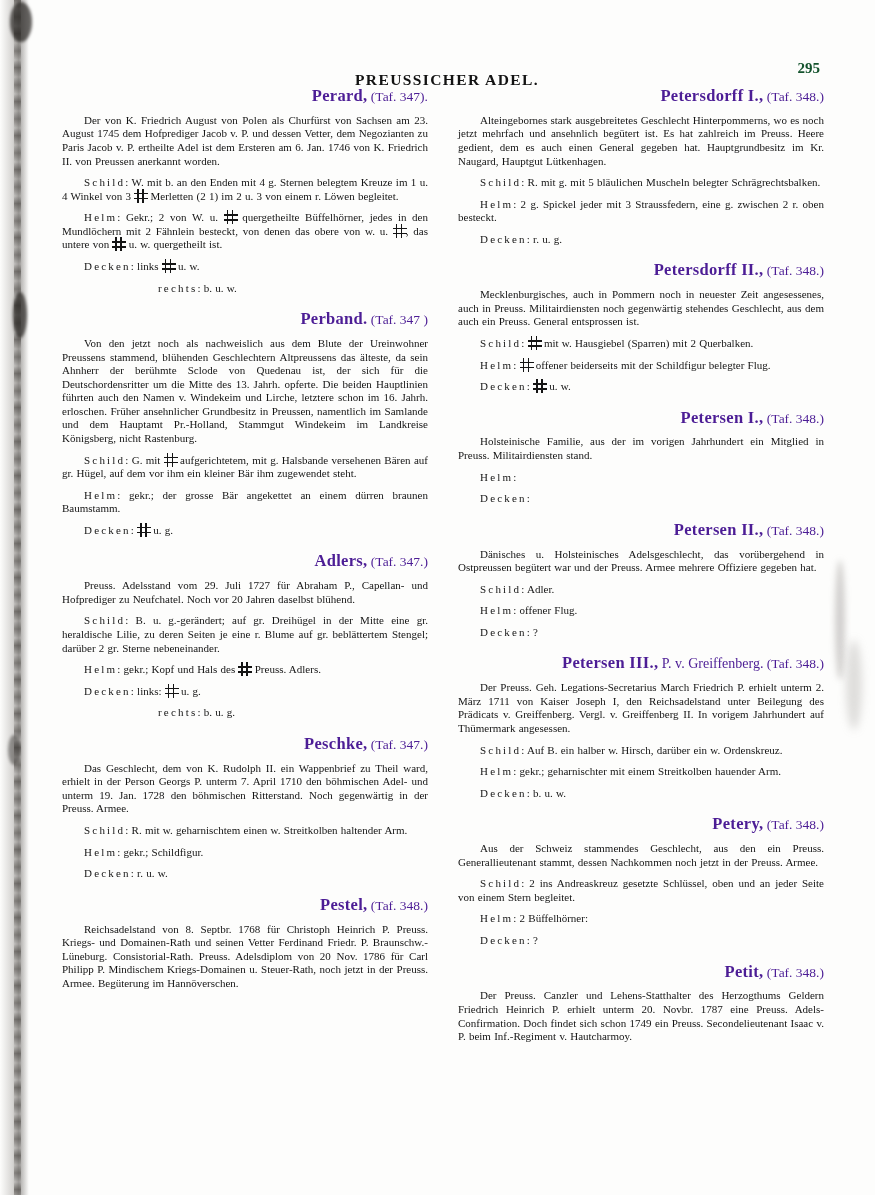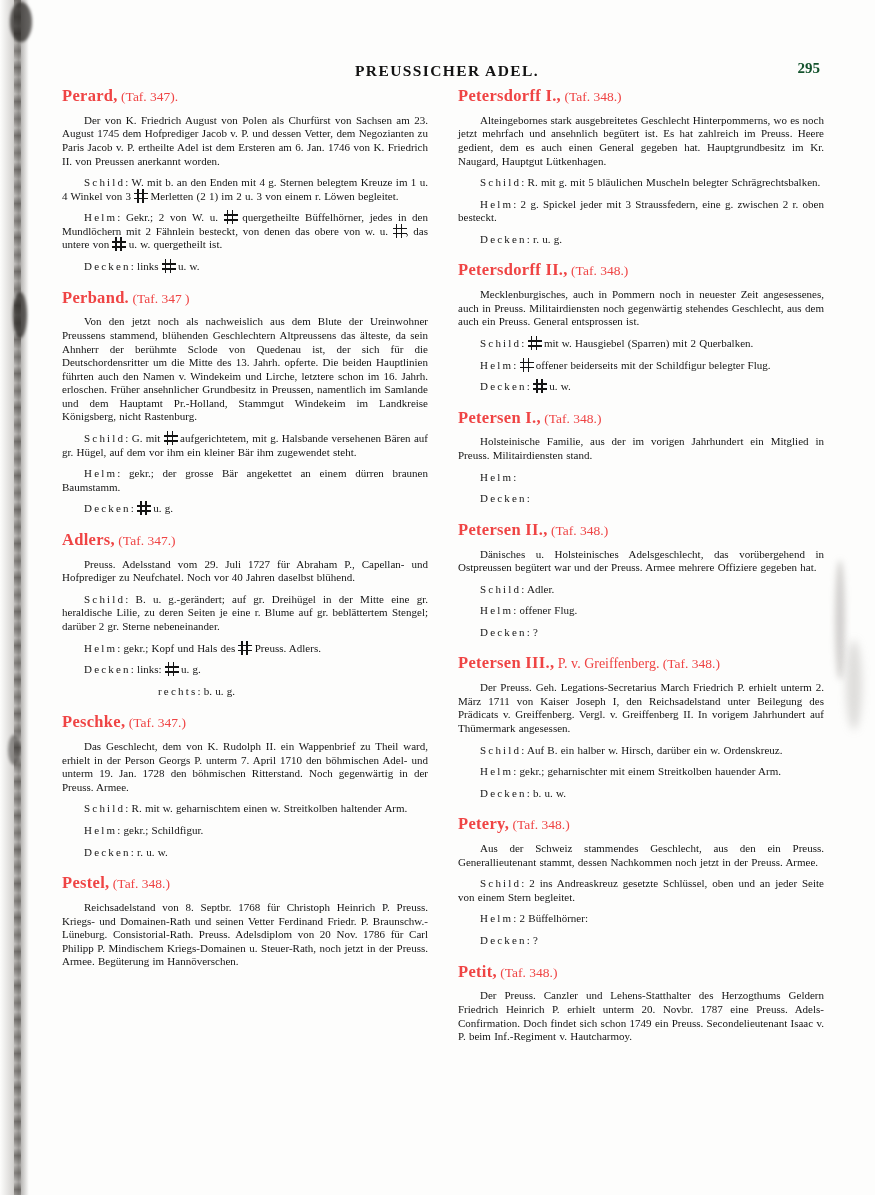--- a/index.html
+++ b/index.html
@@ -67,21 +67,21 @@
   .running-head {
     position: absolute;
     top: 58px;
     left: 0;
     width: 875px;
     height: 22px;
   }
   .head-title {
     position: absolute;
     left: 355px;
-    top: 4px;
+    top: 13px;
     font-weight: bold;
     font-size: 15.5px;
     letter-spacing: 1.4px;
     color: #131313;
   }
   .head-folio {
     position: absolute;
     right: 55px;
     top: 2px;
     font-weight: bold;
@@ -99,25 +99,25 @@
     display: flex;
     gap: 30px;
   }
   .col {
     width: 366px;
   }
 
   .entry { margin-bottom: 2px; }
 
   .entry-head {
-    text-align: left;
+    text-align: right;
     margin-top: 14px;
     margin-bottom: 5px;
     line-height: 1.2;
-    color: #ef4444;
+    color: #4c1d95;
   }
   .entry:first-child .entry-head { margin-top: 0; }
   .entry-name {
     font-weight: bold;
     font-size: 16.5px;
     letter-spacing: 0.3px;
   }
   .entry-alt {
     font-size: 14px;
   }
@@ -187,31 +187,32 @@
   </div>
 
   <div class="columns">
     <div class="col" id="col-left">
         <div class="entry">
           <div class="entry-head"><span class="entry-name">Perard,</span><span class="entry-taf"> (Taf. 347).</span></div>
           <p class="para">Der von K. Friedrich August von Polen als Churfürst von Sachsen am 23. August 1745 dem Hofprediger Jacob v. P. und dessen Vetter, dem Negozianten zu Paris Jacob v. P. ertheilte Adel ist dem Ersteren am 6. Jan. 1746 von K. Friedrich II. von Preussen anerkannt worden.</p>
           <p class="para blazon"><span class="lab">Schild</span>: W. mit b. an den Enden mit 4 g. Sternen belegtem Kreuze im 1 u. 4 Winkel von 3 <span class="tinc"></span> Merletten (2 1) im 2 u. 3 von einem r. Löwen begleitet.</p>
           <p class="para blazon"><span class="lab">Helm</span>: Gekr.; 2 von W. u. <span class="tinc"></span> quergetheilte Büffelhörner, jedes in den Mundlöchern mit 2 Fähnlein besteckt, von denen das obere von w. u. <span class="tinc"></span>, das untere von <span class="tinc"></span> u. w. quergetheilt ist.</p>
           <p class="para blazon"><span class="lab">Decken</span>: links <span class="tinc"></span> u. w.</p>
+          <p class="para indent-deep"><span class="lab">rechts</span>: b. u. w.</p>
         </div>
         <div class="entry">
           <div class="entry-head"><span class="entry-name">Perband.</span><span class="entry-taf"> (Taf. 347 )</span></div>
           <p class="para">Von den jetzt noch als nachweislich aus dem Blute der Ureinwohner Preussens stammend, blühenden Geschlechtern Altpreussens das älteste, da sein Ahnherr der berühmte Sclode von Quedenau ist, der sich für die Deutschordensritter um die Mitte des 13. Jahrh. opferte. Die beiden Hauptlinien führten auch den Namen v. Windekeim und Lirche, letztere schon im 16. Jahrh. erloschen. Früher ansehnlicher Grundbesitz in Preussen, namentlich im Samlande und dem Hauptamt Pr.-Holland, Stammgut Windekeim im Landkreise Königsberg, nicht Rastenburg.</p>
           <p class="para blazon"><span class="lab">Schild</span>: G. mit <span class="tinc"></span> aufgerichtetem, mit g. Halsbande versehenen Bären auf gr. Hügel, auf dem vor ihm ein kleiner Bär ihm zugewendet steht.</p>
           <p class="para blazon"><span class="lab">Helm</span>: gekr.; der grosse Bär angekettet an einem dürren braunen Baumstamm.</p>
           <p class="para blazon"><span class="lab">Decken</span>: <span class="tinc"></span> u. g.</p>
         </div>
         <div class="entry">
           <div class="entry-head"><span class="entry-name">Adlers,</span><span class="entry-taf"> (Taf. 347.)</span></div>
-          <p class="para">Preuss. Adelsstand vom 29. Juli 1727 für Abraham P., Capellan- und Hofprediger zu Neufchatel. Noch vor 40 Jahren daselbst blühend.</p>
+          <p class="para">Preuss. Adelsstand vom 29. Juli 1727 für Abraham P., Capellan- und Hofprediger zu Neufchatel. Noch vor 20 Jahren daselbst blühend.</p>
           <p class="para blazon"><span class="lab">Schild</span>: B. u. g.-gerändert; auf gr. Dreihügel in der Mitte eine gr. heraldische Lilie, zu deren Seiten je eine r. Blume auf gr. beblättertem Stengel; darüber 2 gr. Sterne nebeneinander.</p>
           <p class="para blazon"><span class="lab">Helm</span>: gekr.; Kopf und Hals des <span class="tinc"></span> Preuss. Adlers.</p>
           <p class="para blazon"><span class="lab">Decken</span>: links: <span class="tinc"></span> u. g.</p>
           <p class="para indent-deep"><span class="lab">rechts</span>: b. u. g.</p>
         </div>
         <div class="entry">
           <div class="entry-head"><span class="entry-name">Peschke,</span><span class="entry-taf"> (Taf. 347.)</span></div>
           <p class="para">Das Geschlecht, dem von K. Rudolph II. ein Wappenbrief zu Theil ward, erhielt in der Person Georgs P. unterm 7. April 1710 den böhmischen Adel- und unterm 19. Jan. 1728 den böhmischen Ritterstand. Noch gegenwärtig in der Preuss. Armee.</p>
           <p class="para blazon"><span class="lab">Schild</span>: R. mit w. geharnischtem einen w. Streitkolben haltender Arm.</p>
           <p class="para blazon"><span class="lab">Helm</span>: gekr.; Schildfigur.</p>

